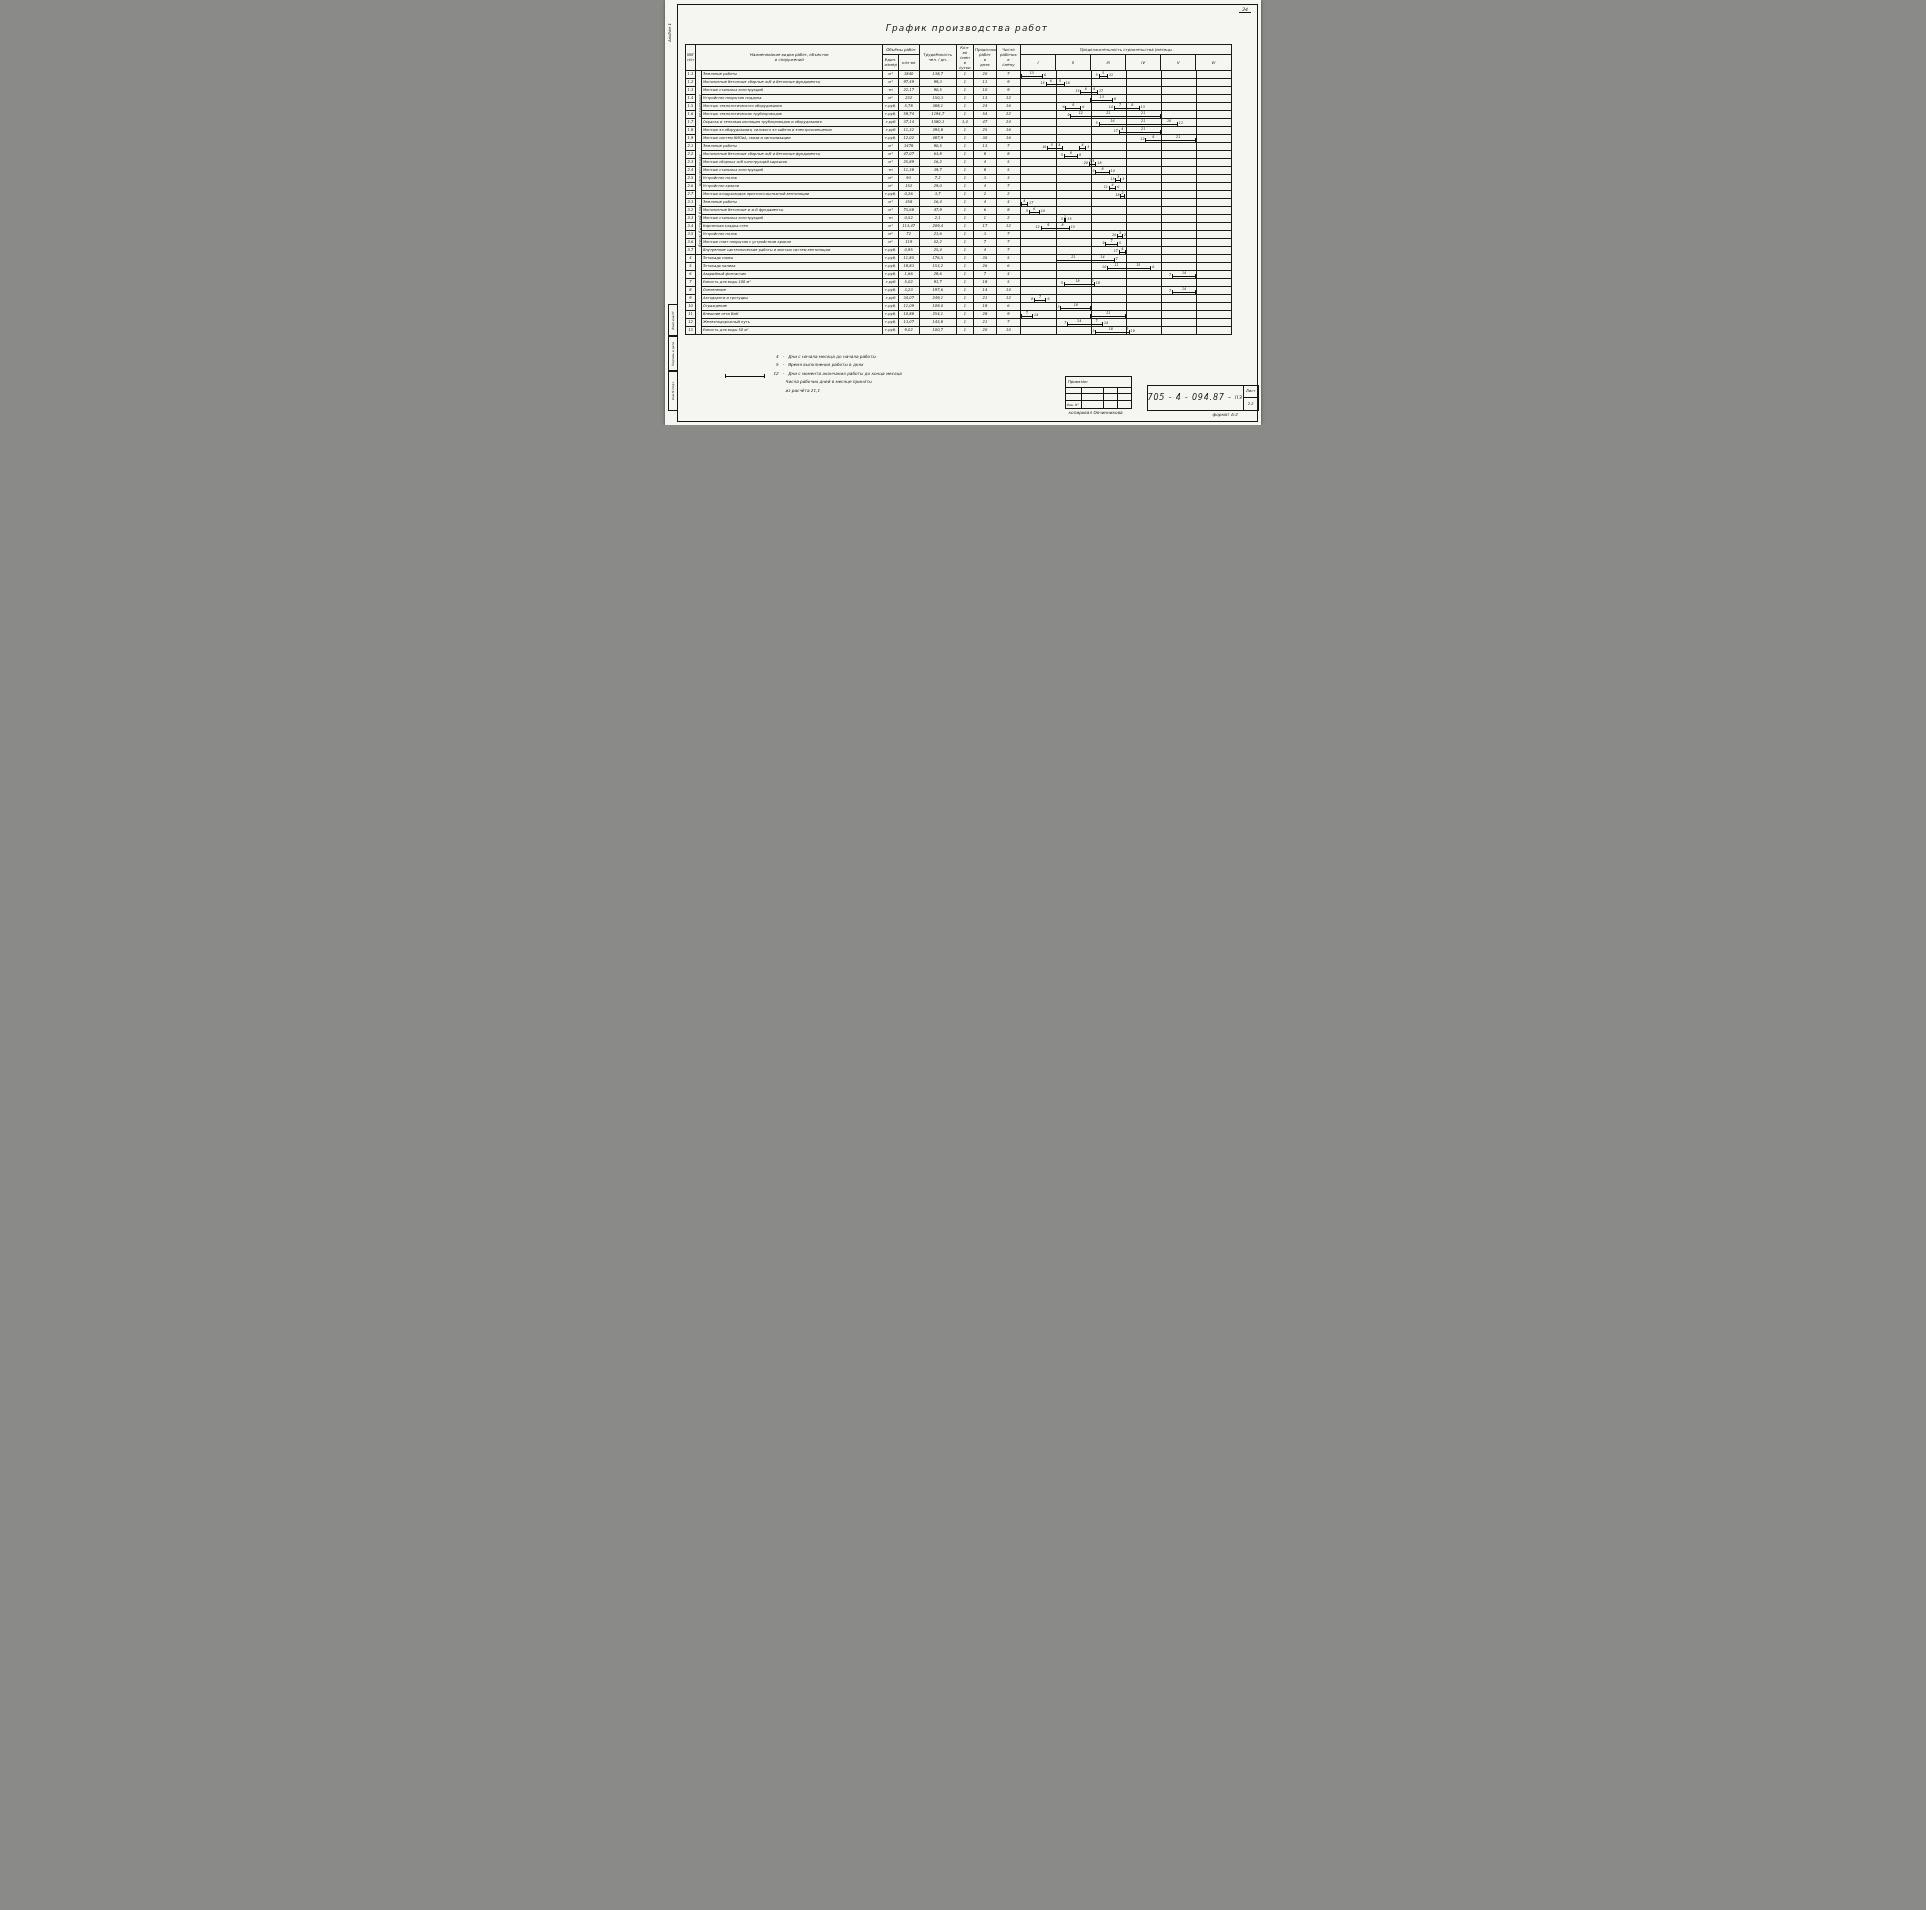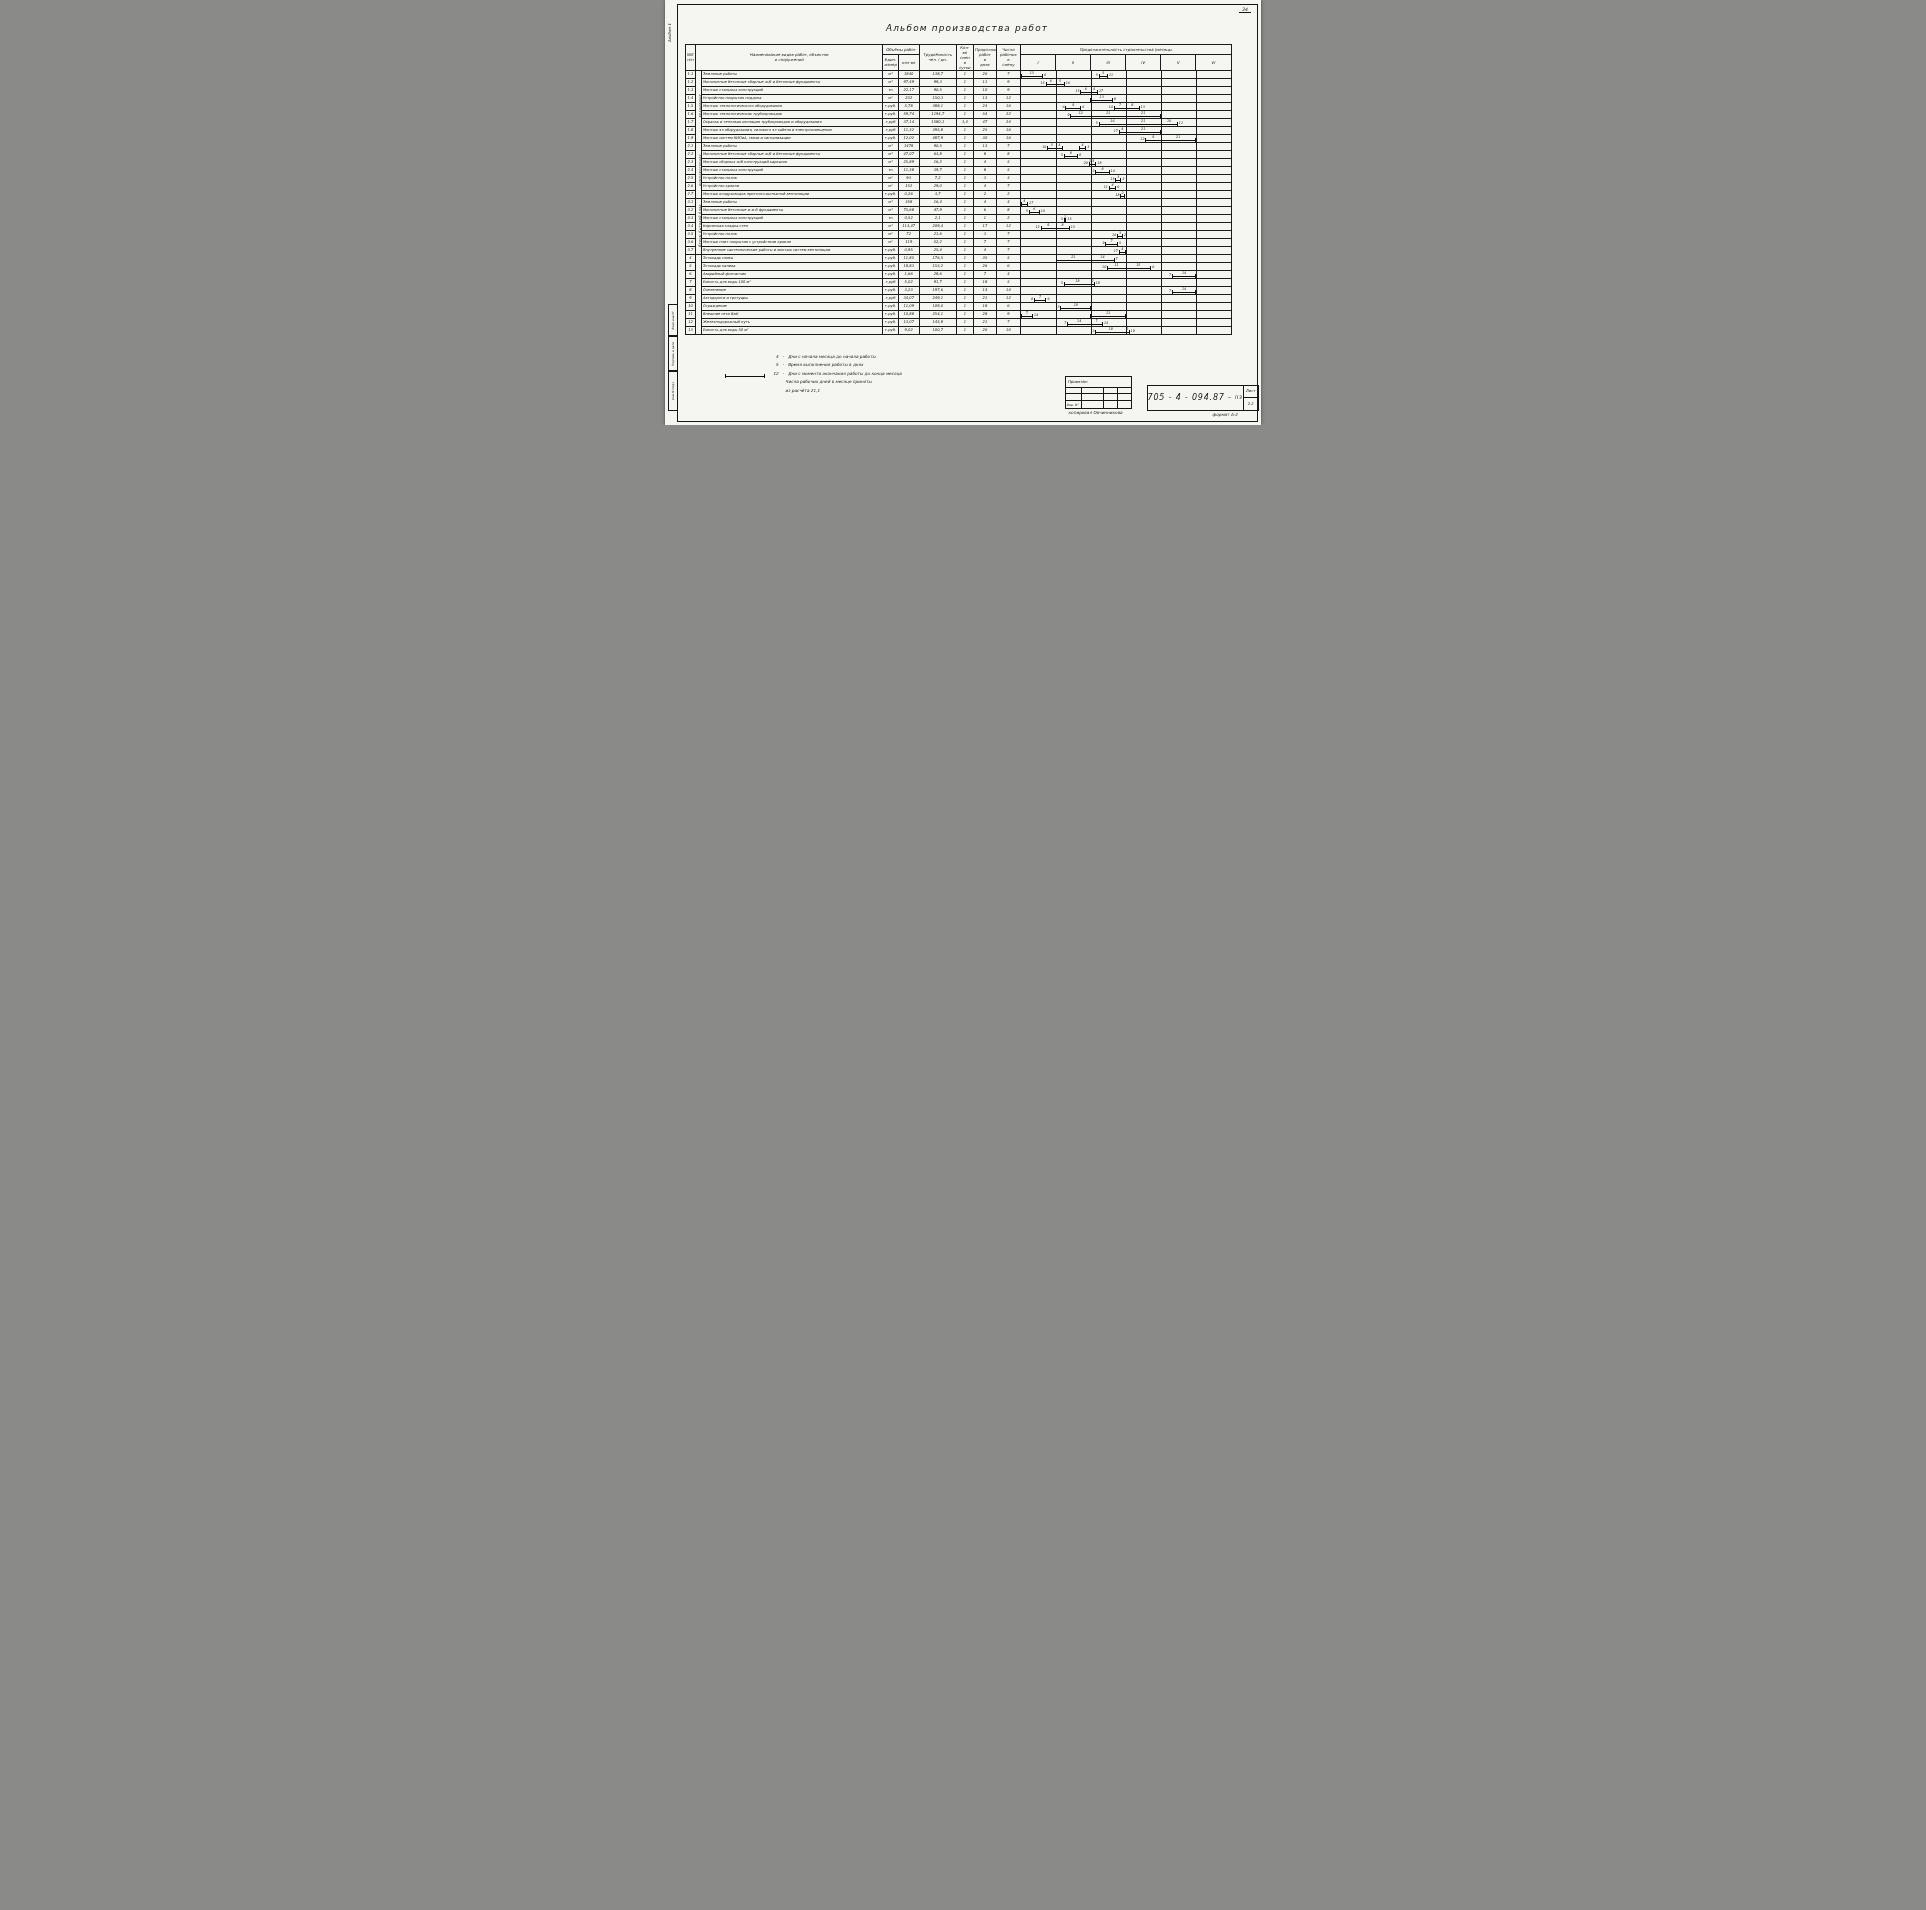--- a/index.html
+++ b/index.html
@@ -79,21 +79,21 @@
     <div class="gbox" style="top:335px;height:35px;">
       <span class="vtext">Подпись и дата</span>
     </div>
     <div class="gbox" style="top:370px;height:39px;">
       <span class="vtext">Инв.N°подл.</span>
     </div>
   </div>
 
   <div class="frame">
     <div class="pagenum">24</div>
-    <div class="title">Альбом производства работ</div>
+    <div class="title">График производства работ</div>
 
     <table class="sched">
       <colgroup>
         <col style="width:10.8px">
           <col style="width:5.4px">
           <col style="width:181px">
         <col style="width:15.4px">
           <col style="width:21px">
           <col style="width:37px">
         <col style="width:17px">

